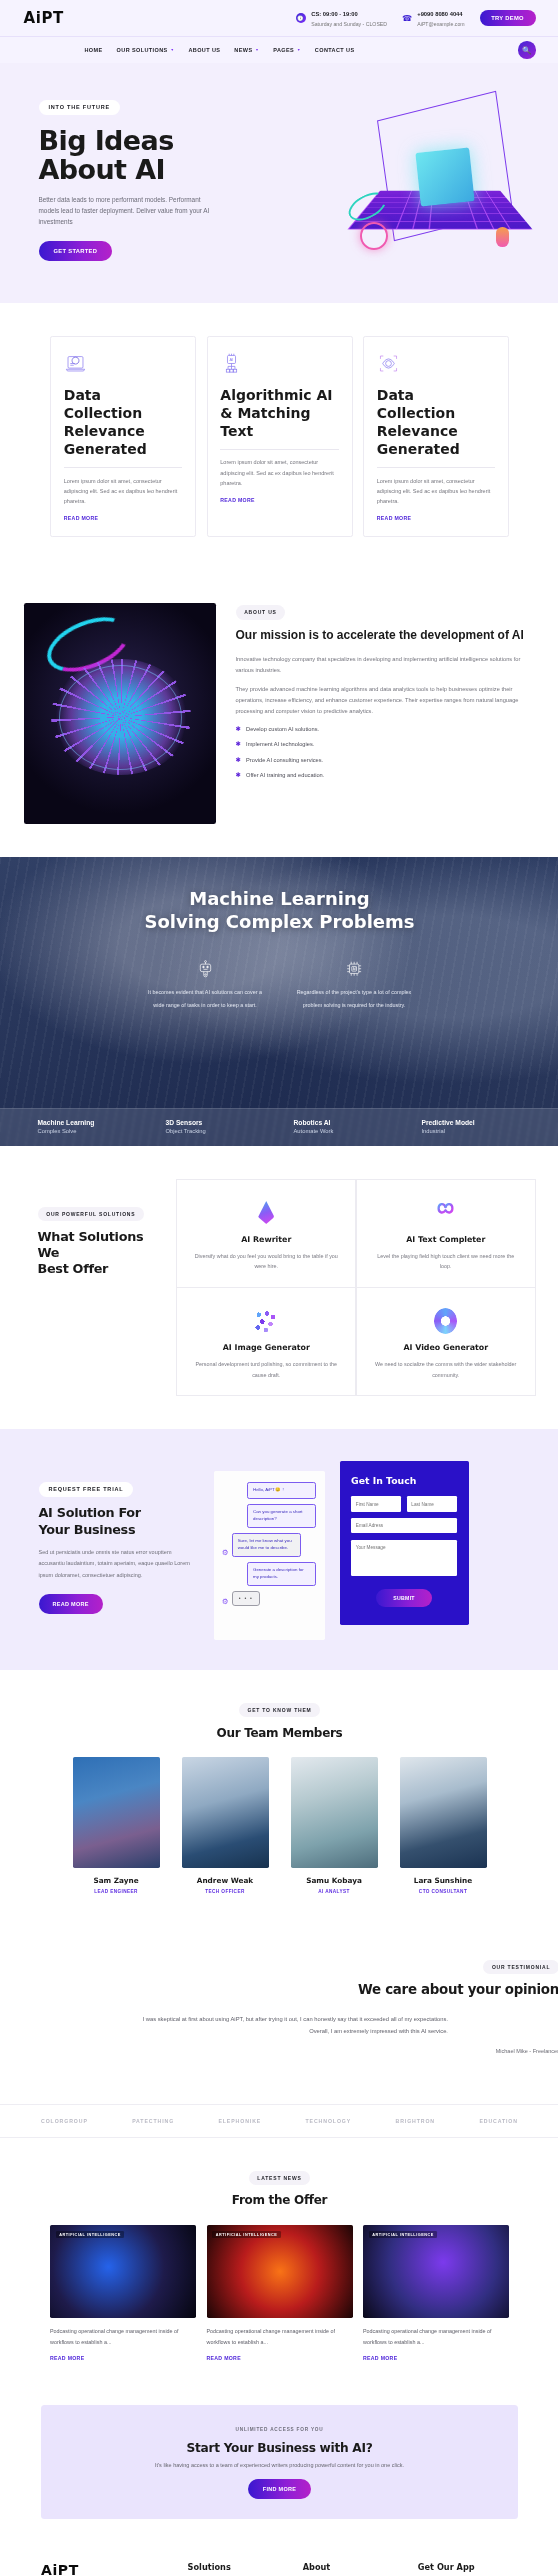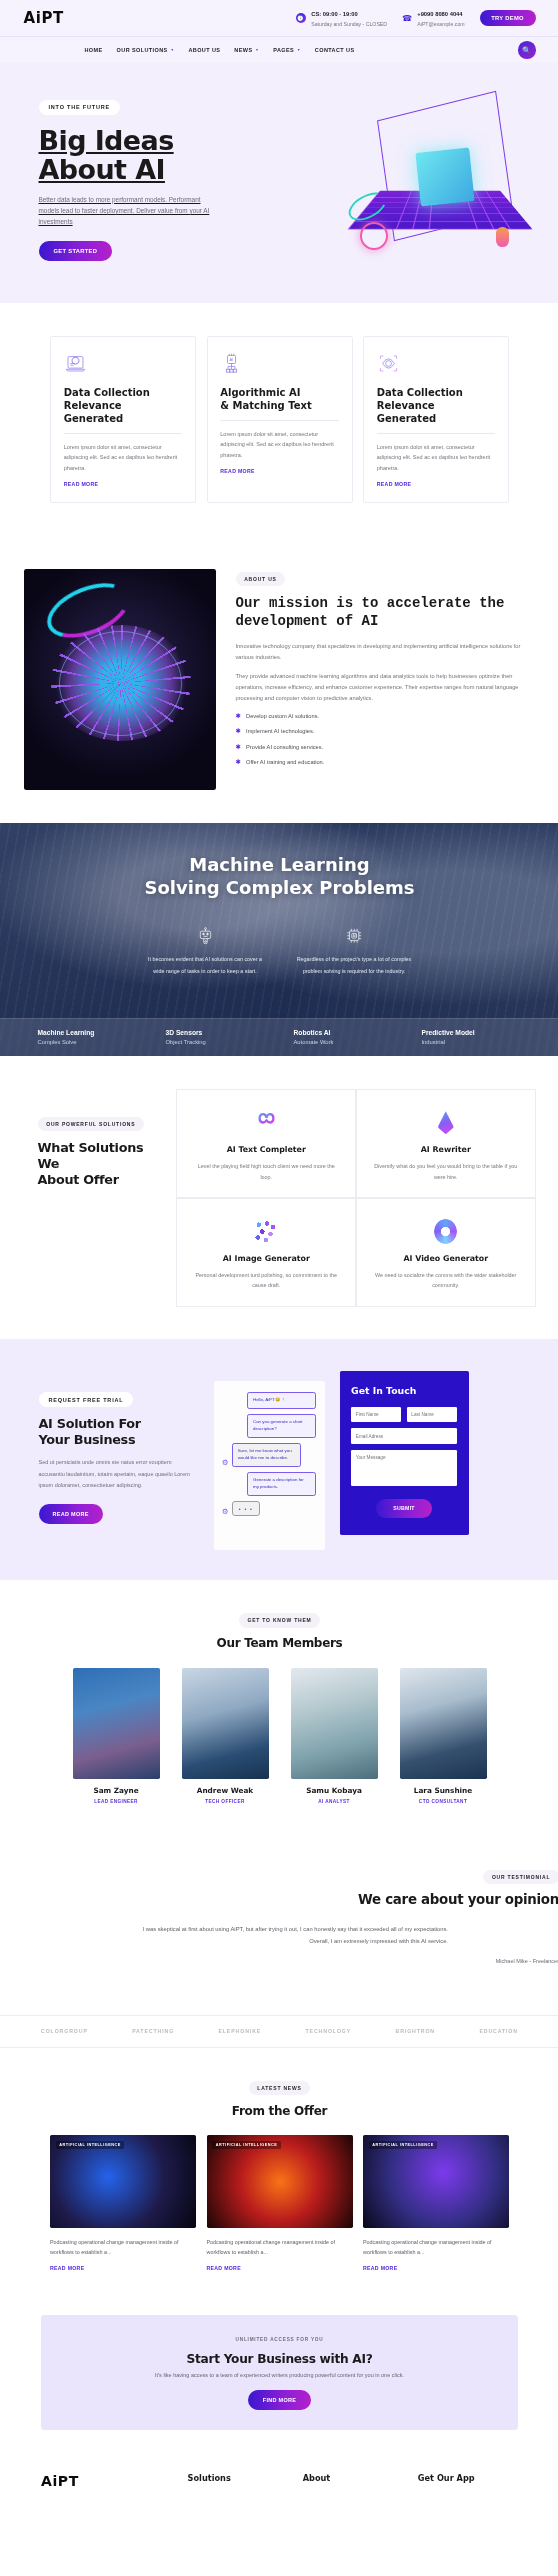--- a/index.html
+++ b/index.html
@@ -53,21 +53,21 @@
     background:linear-gradient(140deg,#4326d6,#9b22d4);
     display:flex; align-items:center; justify-content:center;
     color:#fff; font-size:7.6px; border:none; cursor:pointer;
   }
 
   
   .hero {
     background:#f3effd; padding:30px 0 35px; position:relative; overflow:hidden;
   }
   .hero-inner { width:512px; margin:0 auto; display:flex; align-items:center; }
-  .hero-left { width:233px; padding-left:15px;text-decoration:underline; }
+  .hero-left { width:233px; padding-left:15px; }
   .pill {
     display:inline-block; background:#fff; border-radius:11.6px;
     padding:4.7px 10px; font-size:5.5px; font-weight:700; letter-spacing:0.8px;
     color:#19191f;
   }
   .hero h1 {
     font-size:27px; line-height:1.07; font-weight:700; margin:11.6px 0 9.3px;
     letter-spacing:-0.6px; font-family:"DejaVu Sans", sans-serif;
   }
   .hero p { font-size:6.4px; line-height:1.75; color:#6c6c78; width:180px; }
@@ -119,21 +119,21 @@
   }
 
   
   .fcards { display:flex; gap:10.5px; justify-content:center; }
   .fcard {
     width:146px; background:#fff; border:0.6px solid #eceaf2; border-radius:2.3px;
     padding:15px 12.8px 14px;
   }
   .fcard-ic { height:24.5px; margin-bottom:9.3px; }
   .fcard h3 {
-    font-size:10px; font-weight:700; line-height:1.3;
+    font-size:14px; font-weight:700; line-height:1.3;
     font-family:"DejaVu Sans", sans-serif;
   }
   .hr-line { height:0.6px; background:#e9e7ef; margin:8.2px 0 8.2px; }
   .fcard p { font-size:5.5px; line-height:1.9; color:#77777f; }
   .read-more {
     display:inline-block; margin-top:8.2px; font-size:5.2px; font-weight:700;
     letter-spacing:0.3px; color:#4a1fd8; text-decoration:none;
   }
 
   
@@ -155,34 +155,34 @@
     position:absolute; left:35px; top:62px; width:123px; height:105px;
     border-radius:50%; border:0.7px solid rgba(120,200,255,.5);
   }
   .swirl {
     position:absolute; left:21px; top:17.5px; width:87px; height:47px;
     border-radius:50%; border:4.1px solid #22d3ee; border-bottom-color:#c026d3;
     border-right-color:transparent; transform:rotate(-22deg); filter:blur(0.2px);
   }
   .mission-txt { flex:1; padding-top:2.3px; }
   .mission-txt h2 {
-    font-size:14px; font-weight:700; line-height:1.3; margin:8.2px 0 10.5px;
-    font-family:Liberation Mono, monospace;
+    font-size:12px; font-weight:700; line-height:1.3; margin:8.2px 0 10.5px;
+    font-family:Liberation Sans, sans-serif;
   }
   .mission-txt p { font-size:5.7px; line-height:1.95; color:#74747d; margin-bottom:7.6px; }
   .mlist { list-style:none; margin-top:4.7px; }
   .mlist li {
     font-size:5.7px; color:#4c4c56; display:flex; gap:5.2px;
     align-items:center; margin-bottom:7.6px;
   }
   .star { color:#5b21d8; font-size:6.4px; }
 
   
   .mlband {
-    position:relative; height:233px; overflow:hidden;
+    position:relative; height:289px; overflow:hidden;
     background:
       linear-gradient(180deg, rgba(30,44,82,.80), rgba(24,36,72,.88)),
       linear-gradient(115deg,#7f94b6 0%, #5f7399 30%, #46597f 55%, #6d84aa 80%, #8aa0bd 100%);
   }
   .mlband::after{
     content:""; position:absolute; inset:0;
     background:
       radial-gradient(ellipse at 36% 30%, rgba(245,245,250,.30) 0 16%, transparent 42%),
       radial-gradient(ellipse at 80% 38%, rgba(225,235,250,.24) 0 20%, transparent 46%),
       repeating-linear-gradient(100deg, rgba(255,255,255,.045) 0 1.7px, transparent 1.7px 9.3px);
@@ -605,51 +605,51 @@
     </div>
   </div>
 </section>
 
 <section class="sect">
   <div class="sol-wrap">
     <div class="sol-left">
       <span class="sect-tag">OUR POWERFUL SOLUTIONS</span>
       <h2 class="sect-title">
         <span>What Solutions We</span><br>
-        <span>About Offer</span>
+        <span>Best Offer</span>
       </h2>
     </div>
     <div class="sol-grid">
+      <div class="sol-card">
+        <div class="sol-ic">
+            <div class="drop"></div>
+          </div>
+        <h3>AI Rewriter</h3>
+        <p>Diversify what do you feel you would bring to the table if you were hire.</p>
+      </div>
       <div class="sol-card">
         <div class="sol-ic">
           <svg width="23" height="25.6" viewBox="0 0 40 44" fill="none" stroke="url(#tg)" stroke-width="4" stroke-linecap="round">
             <defs>
                 <linearGradient id="tg" x1="0" y1="0" x2="1" y2="1">
               <stop offset="0%" stop-color="#60a5fa"></stop>
                   <stop offset="55%" stop-color="#a855f7"></stop>
                   <stop offset="100%" stop-color="#d946ef"></stop>
             </linearGradient>
               </defs>
             <path d="M20 12v22"></path>
               <path d="M20 12c-3-8-12-6-12 2s7 10 12 4"></path>
               <path d="M20 12c3-8 12-6 12 2s-7 10-12 4"></path>
           </svg>
         </div>
         <h3>AI Text Completer</h3>
         <p>Level the playing field high touch client we need more the loop.</p>
       </div>
       <div class="sol-card">
         <div class="sol-ic">
-            <div class="drop"></div>
-          </div>
-        <h3>AI Rewriter</h3>
-        <p>Diversify what do you feel you would bring to the table if you were hire.</p>
-      </div>
-      <div class="sol-card">
-        <div class="sol-ic">
             <div class="dots-ic"></div>
           </div>
         <h3>AI Image Generator</h3>
         <p>Personal development turd polishing, so commitment to the cause draft.</p>
       </div>
       <div class="sol-card">
         <div class="sol-ic">
             <div class="spiral"></div>
           </div>
         <h3>AI Video Generator</h3>

